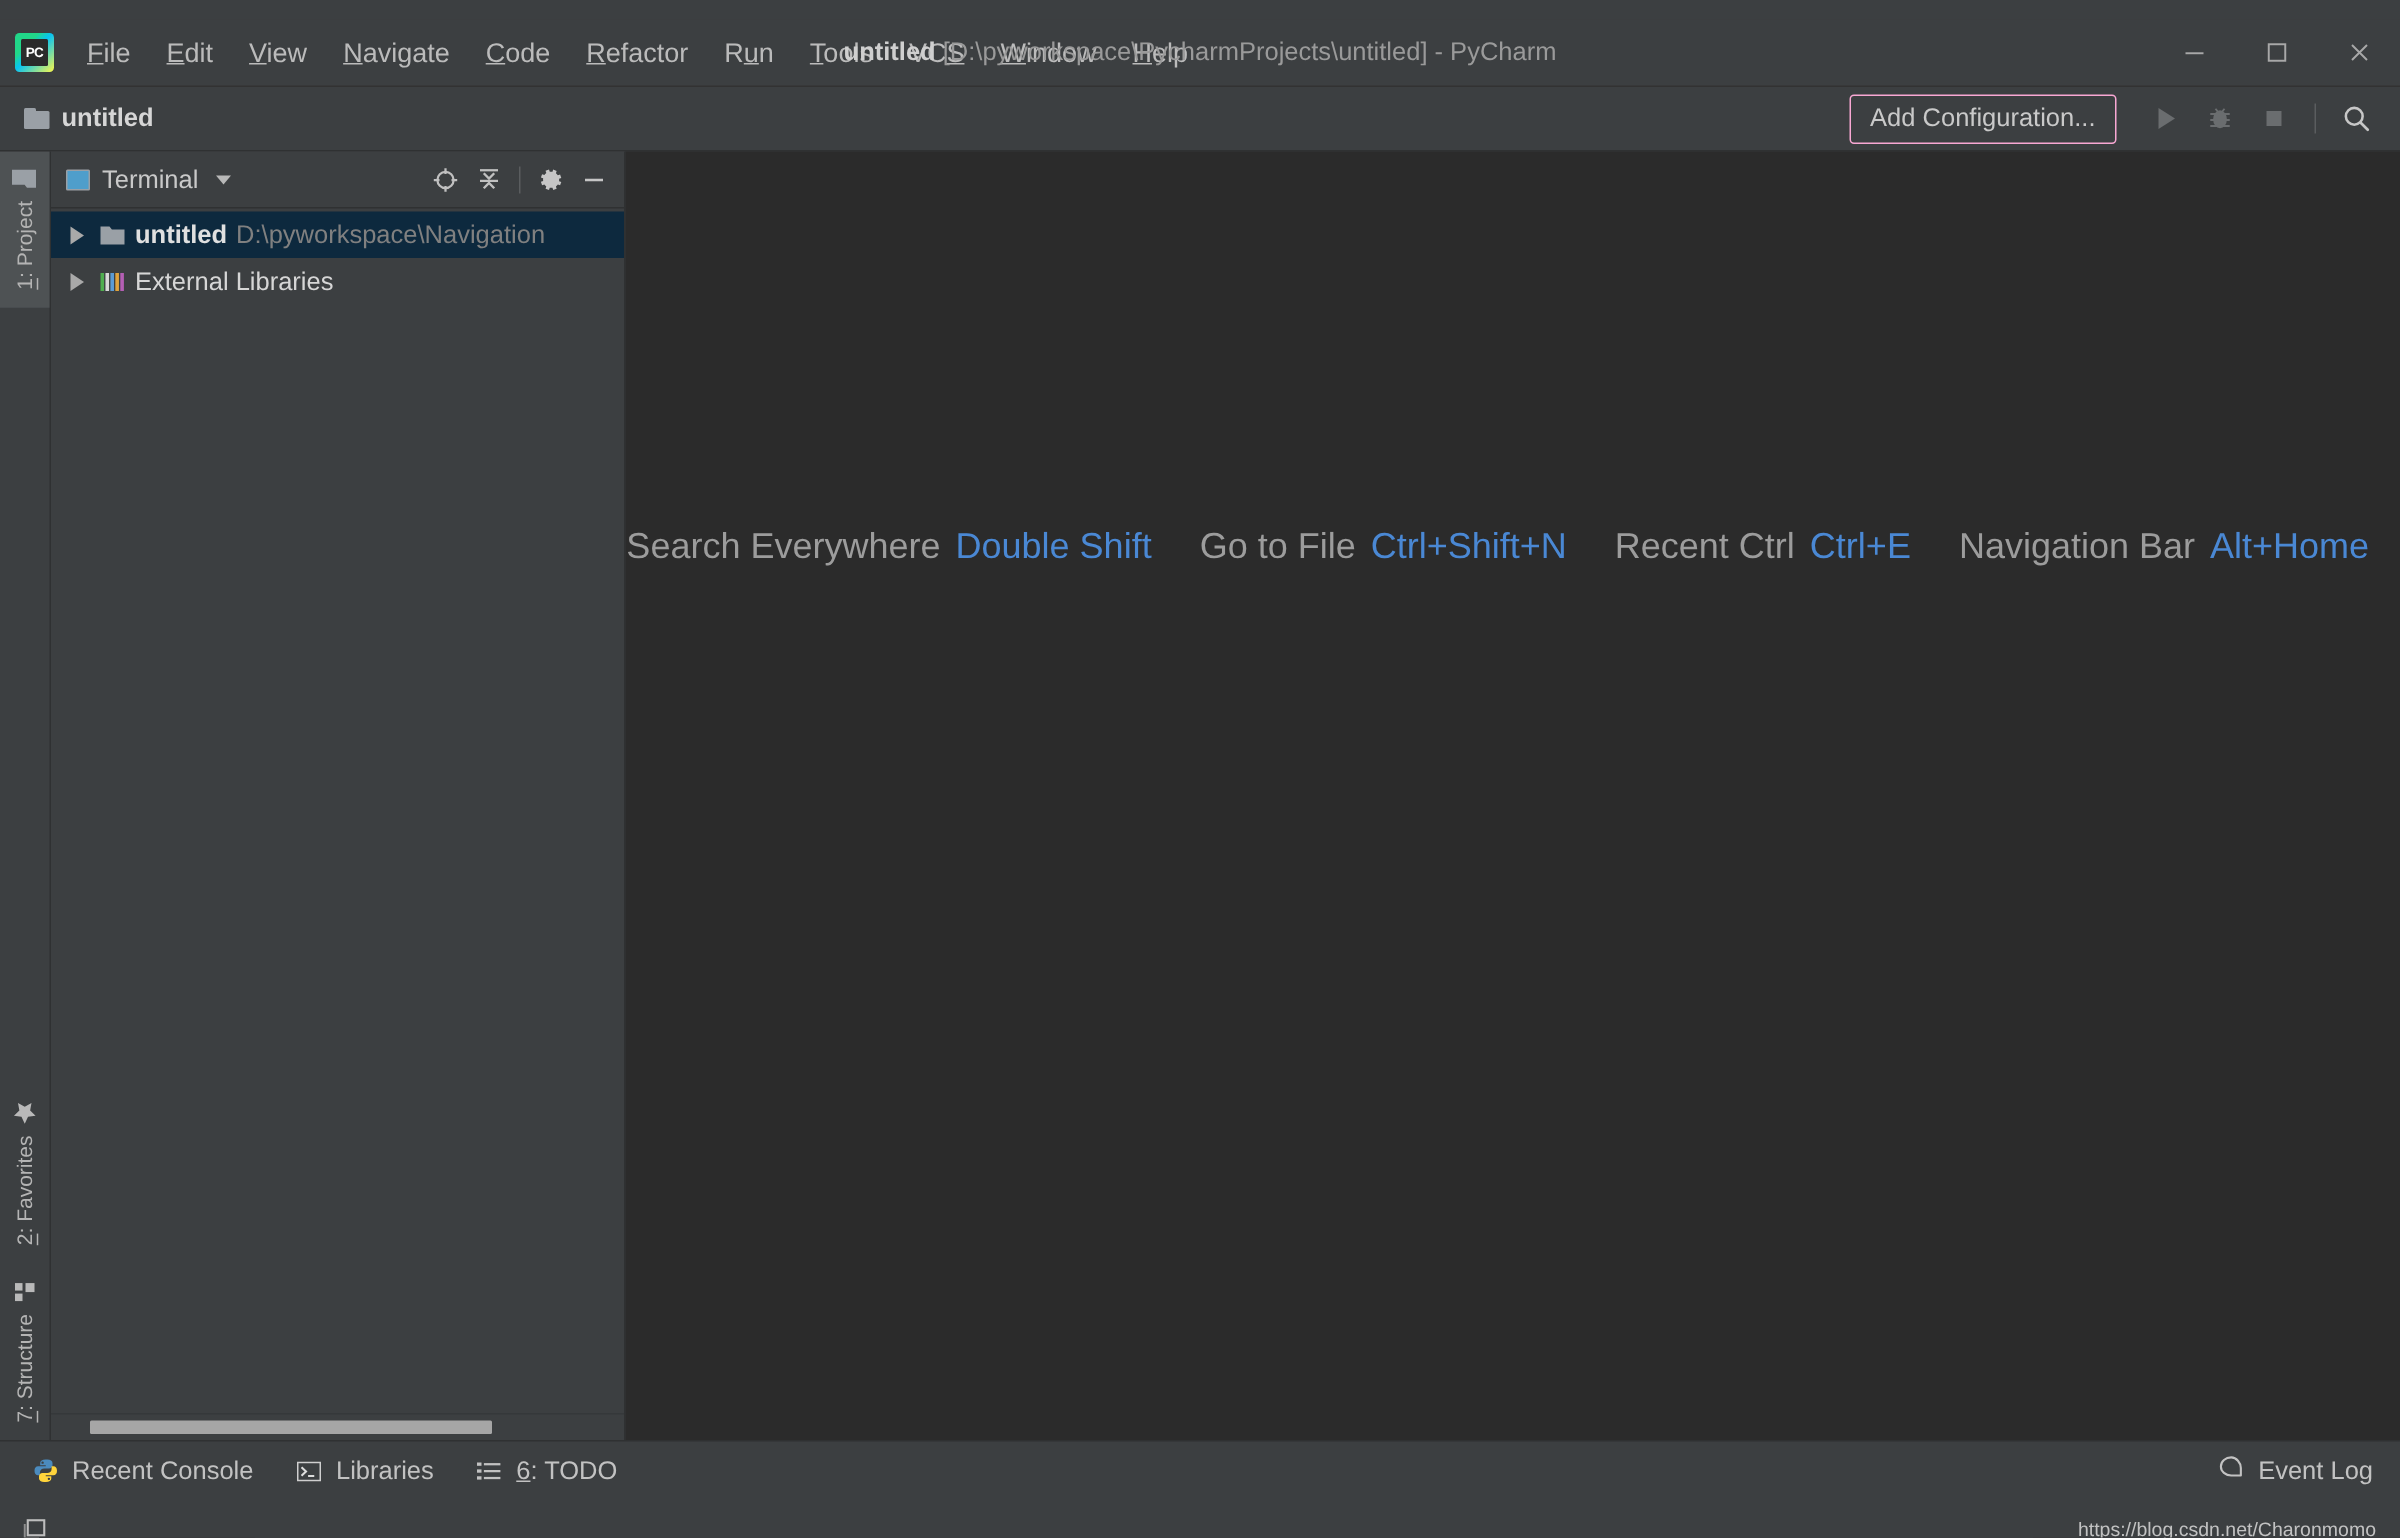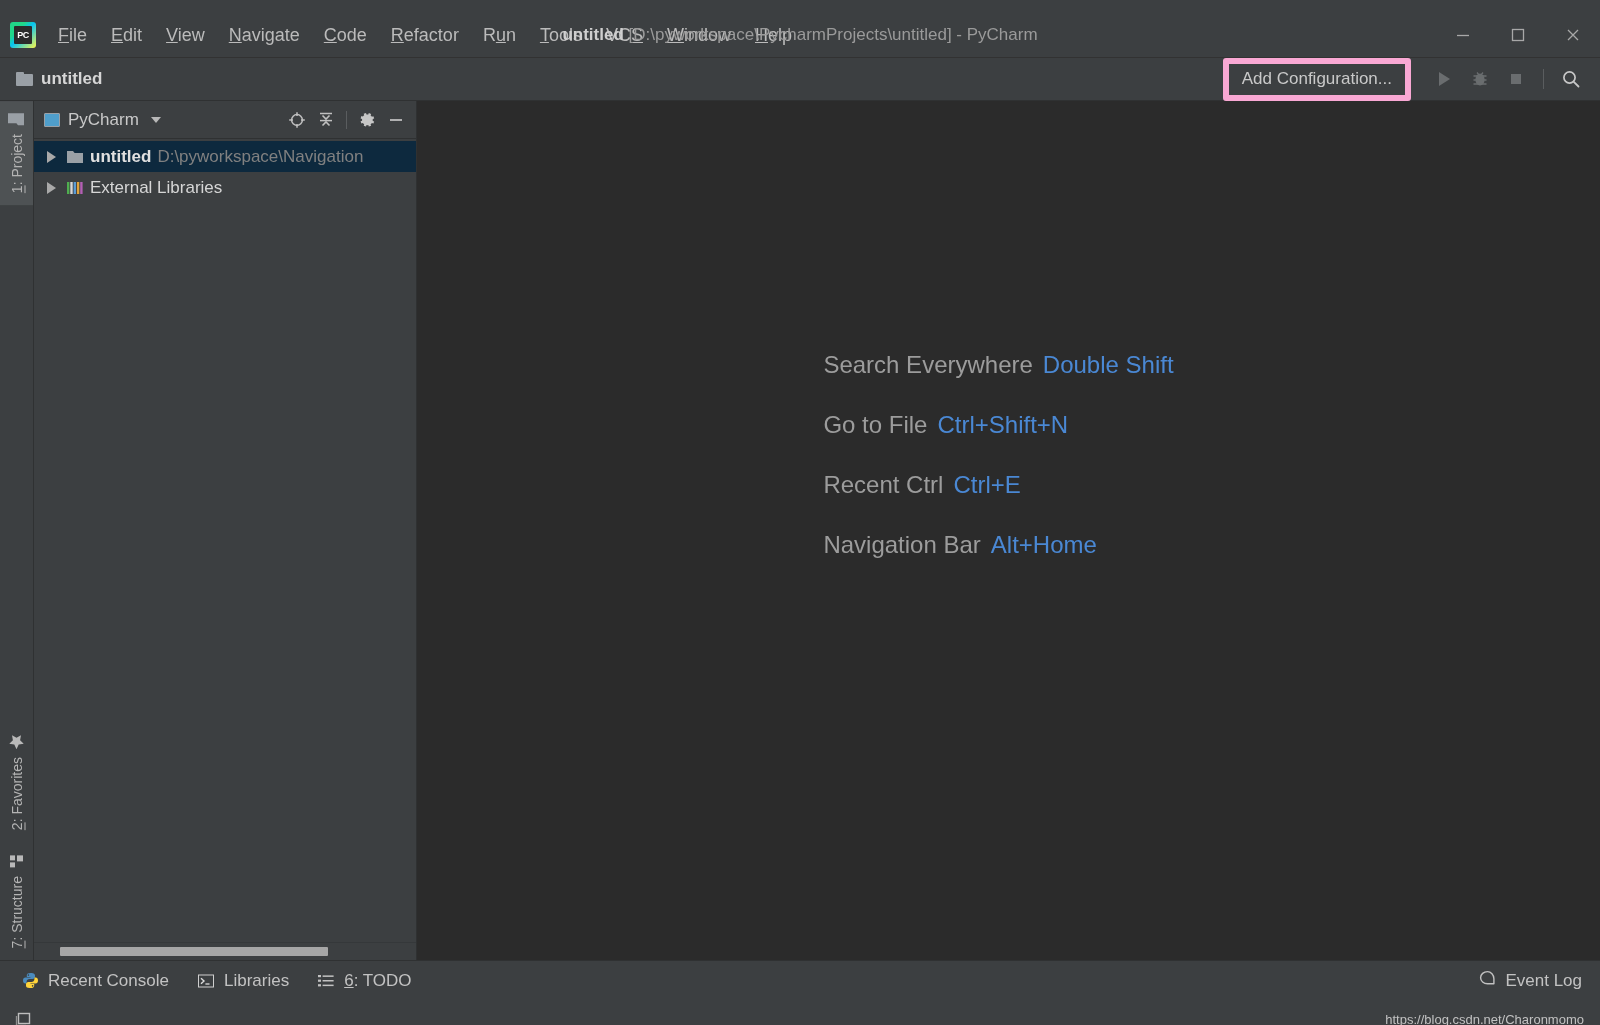--- a/index.html
+++ b/index.html
@@ -92,21 +92,21 @@
   }
   .folder-ico::after {
     content: ""; position: absolute; left: 0; top: 0;
     width: 8px; height: 4px; background: #9aa0a6; border-radius: 1px 1px 0 0;
   }
   .toolbar-right {
     margin-left: auto; display: flex; align-items: center; gap: 2px;
     padding-right: 12px;
   }
   .cfg-btn {
-    border: 6px solid #f9a8d4; border-radius: 3px;
+    border: 1px solid #f9a8d4; border-radius: 3px;
     color: #c9c9c9; font-size: 17px;
     padding: 5px 13px 6px 13px;
     background: transparent;
     margin-right: 14px;
     white-space: nowrap;
   }
   .tb-ico {
     width: 34px; height: 30px;
     display: flex; align-items: center; justify-content: center;
   }
@@ -209,21 +209,21 @@
   }
 
   
   .editor {
     flex: 1 1 auto; background: #2b2b2b;
     position: relative; min-width: 0;
     display: flex; align-items: flex-start; justify-content: center;
   }
   .hints {
     margin-top: 250px;
-    display: flex; flex-direction: column; gap: 32px;
+    display: flex; flex-direction: row; gap: 32px;
     margin-left: -20px;
   }
   .hint-row { font-size: 24px; color: #9c9c9c; white-space: nowrap; }
   .hint-key { color: #4a88d4; margin-left: 10px; }
 
   
   .bottombar {
     height: 40px; flex: 0 0 40px;
     background: #3c3f41;
     border-top: 1px solid #2f3132;
@@ -365,21 +365,21 @@
               </svg>
             </span>
           </div>
         </div>
     </div>
 
     <div class="projpanel">
       <div class="proj-head">
         <div class="proj-title">
           <span class="proj-sel-ico"></span>
-          <span>PyCharm</span>
+          <span>Terminal</span>
           <span class="caret-dn"></span>
         </div>
         <div class="proj-actions">
           <div class="pa-ico">
             <svg width="20" height="20" viewBox="0 0 20 20">
               <circle cx="10" cy="10" r="5.4" stroke="#c0c0c0" stroke-width="1.5" fill="none"></circle>
               <path d="M10 2.2 V6 M10 14 V17.8 M2.2 10 H6 M14 10 H17.8" stroke="#c0c0c0" stroke-width="1.5"></path>
             </svg>
           </div>
           <div class="pa-ico">

